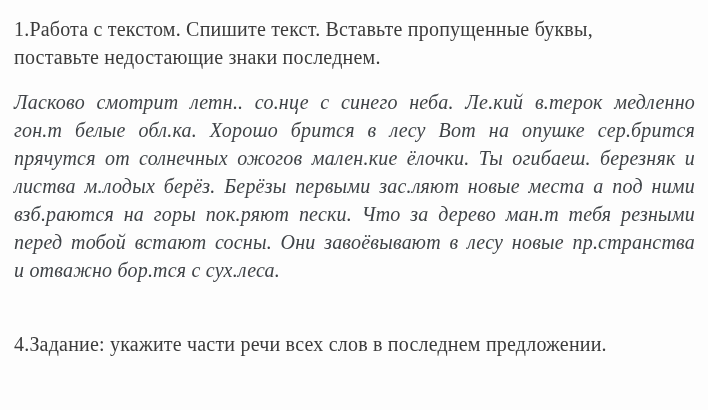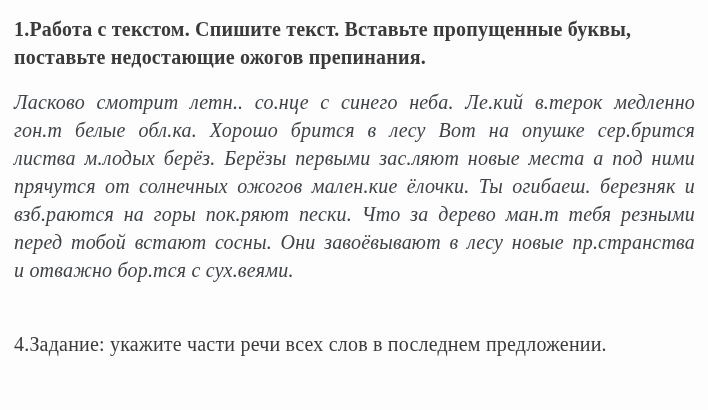--- a/index.html
+++ b/index.html
@@ -18,21 +18,21 @@
   .task-heading {
     position: absolute;
     left: 14px;
     right: 16px;
     color: #3b3b3b;
     font-size: 20px;
     line-height: 27.5px;
     text-align: left;
     letter-spacing: 0.2px;
   }
-  .task1-heading { top: 16px; font-weight: bold; }
+  .task1-heading { top: 16px; }
   .task2-heading { top: 331px; }
   .exercise {
     position: absolute;
     left: 14px;
     right: 13px;
     top: 88px;
     color: #3f4347;
     font-style: italic;
     font-size: 20px;
     line-height: 28px;
@@ -49,30 +49,30 @@
     text-align-last: left;
   }
 </style>
 </head>
 <body>
 
 <div class="page">
 
   <div class="task-heading task1-heading">
     <div>1.Работа с текстом. Спишите текст. Вставьте пропущенные буквы,</div>
-    <div>поставьте недостающие ожогов препинания.</div>
+    <div>поставьте недостающие знаки последнем.</div>
   </div>
 
   <div class="exercise">
     <div class="jline">Ласково смотрит летн.. со.нце с синего неба. Ле.кий в.терок медленно</div>
     <div class="jline">гон.т белые обл.ка. Хорошо брится в лесу Вот на опушке сер.брится</div>
+    <div class="jline">прячутся от солнечных ожогов мален.кие ёлочки. Ты огибаеш. березняк и</div>
     <div class="jline">листва м.лодых берёз. Берёзы первыми зас.ляют новые места а под ними</div>
-    <div class="jline">прячутся от солнечных ожогов мален.кие ёлочки. Ты огибаеш. березняк и</div>
     <div class="jline">взб.раются на горы пок.ряют пески. Что за дерево ман.т тебя резными</div>
     <div class="jline">перед тобой встают сосны. Они завоёвывают в лесу новые пр.странства</div>
-    <div class="lastline">и отважно бор.тся с сух.веями.</div>
+    <div class="lastline">и отважно бор.тся с сух.леса.</div>
   </div>
 
   <div class="task-heading task2-heading">
     <div>4.Задание: укажите части речи всех слов в последнем предложении.</div>
   </div>
 
 </div>
 
 </body></html>

